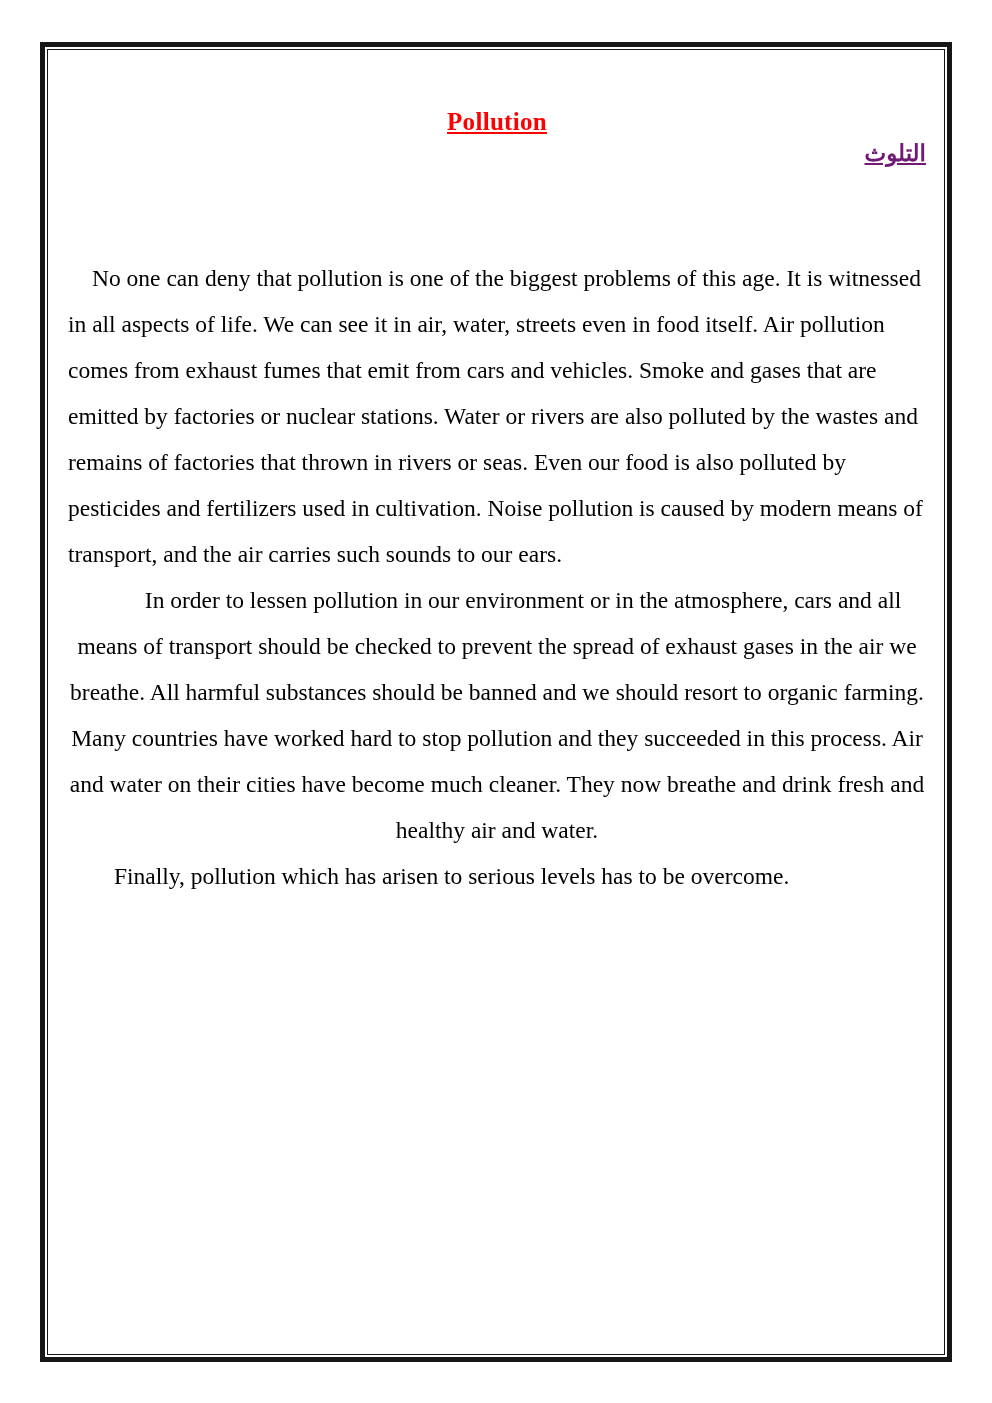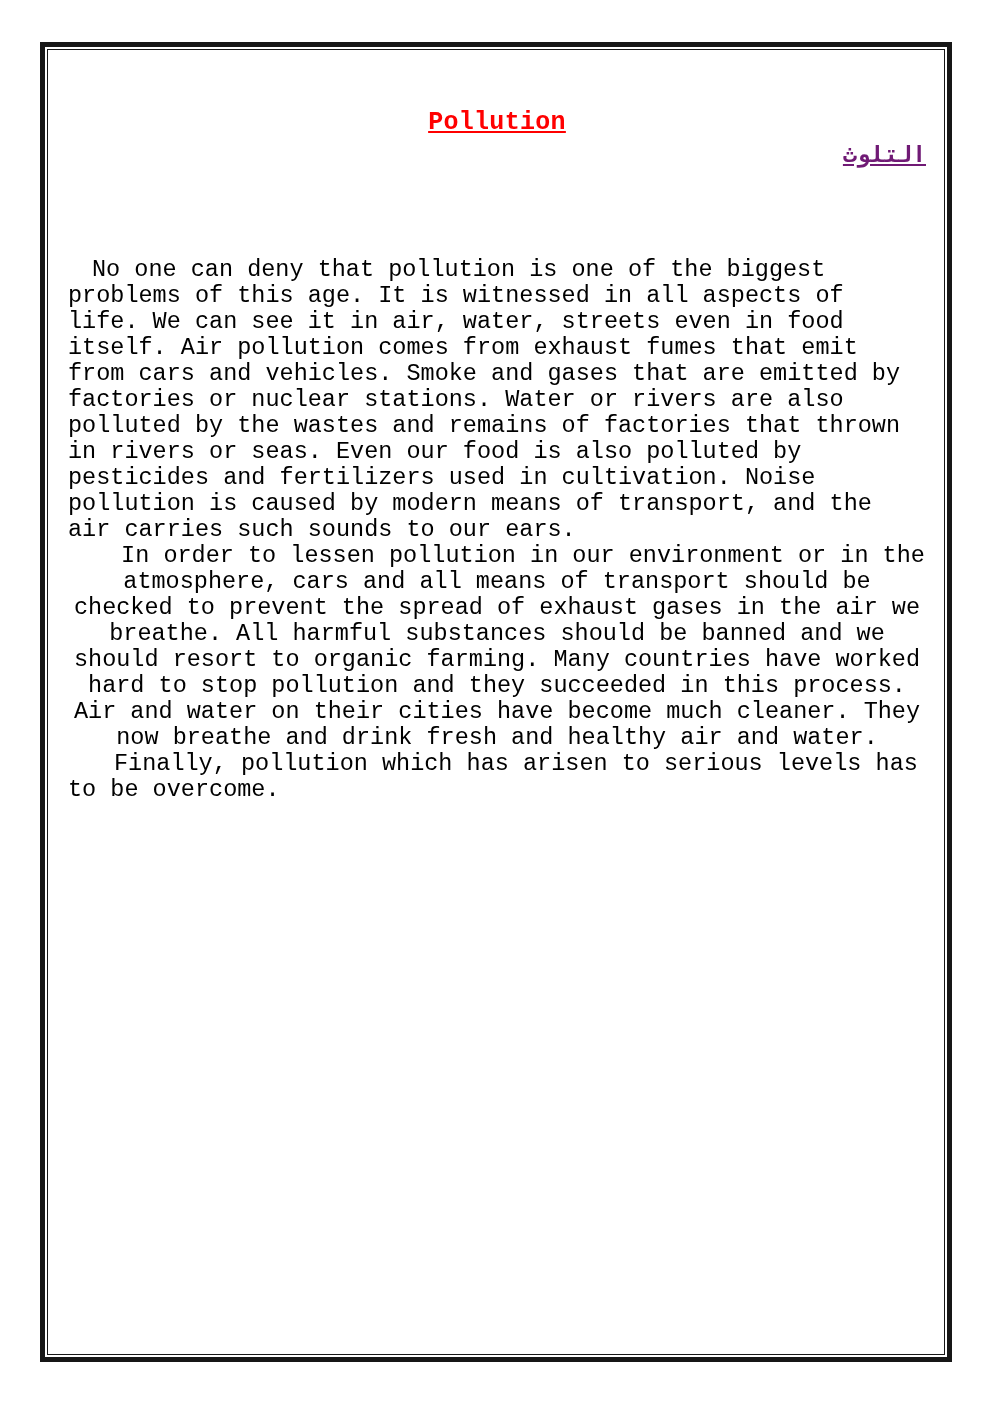--- a/index.html
+++ b/index.html
@@ -7,21 +7,20 @@
     background: #ffffff;
     font-family: "Liberation Serif", serif;
   }
   .page {
     position: relative;
     width: 992px;
     height: 1403px;
     background: #ffffff;
     margin: 0 auto;
     overflow: hidden;
-    font-family: Liberation Mono, monospace;
   }
   .frame-outer {
     position: absolute;
     left: 40px;
     top: 42px;
     width: 912px;
     height: 1320px;
     border: 5px solid #171717;
   }
   .frame-inner {
@@ -54,21 +53,21 @@
     font-weight: bold;
     text-decoration: underline;
     direction: rtl;
     margin-top: 4px;
   }
   .body-text {
     margin-top: 88px;
   }
   .para {
     font-size: 23.5px;
-    line-height: 26px;
+    line-height: 46px;
     color: #000000;
     text-align: left;
   }
   .para.p1 { text-indent: 24px; }
   .para.p2 { text-indent: 52px; text-align: center; }
   .para.p3 { text-indent: 46px; }
 </style>
 </head>
 <body>
 

